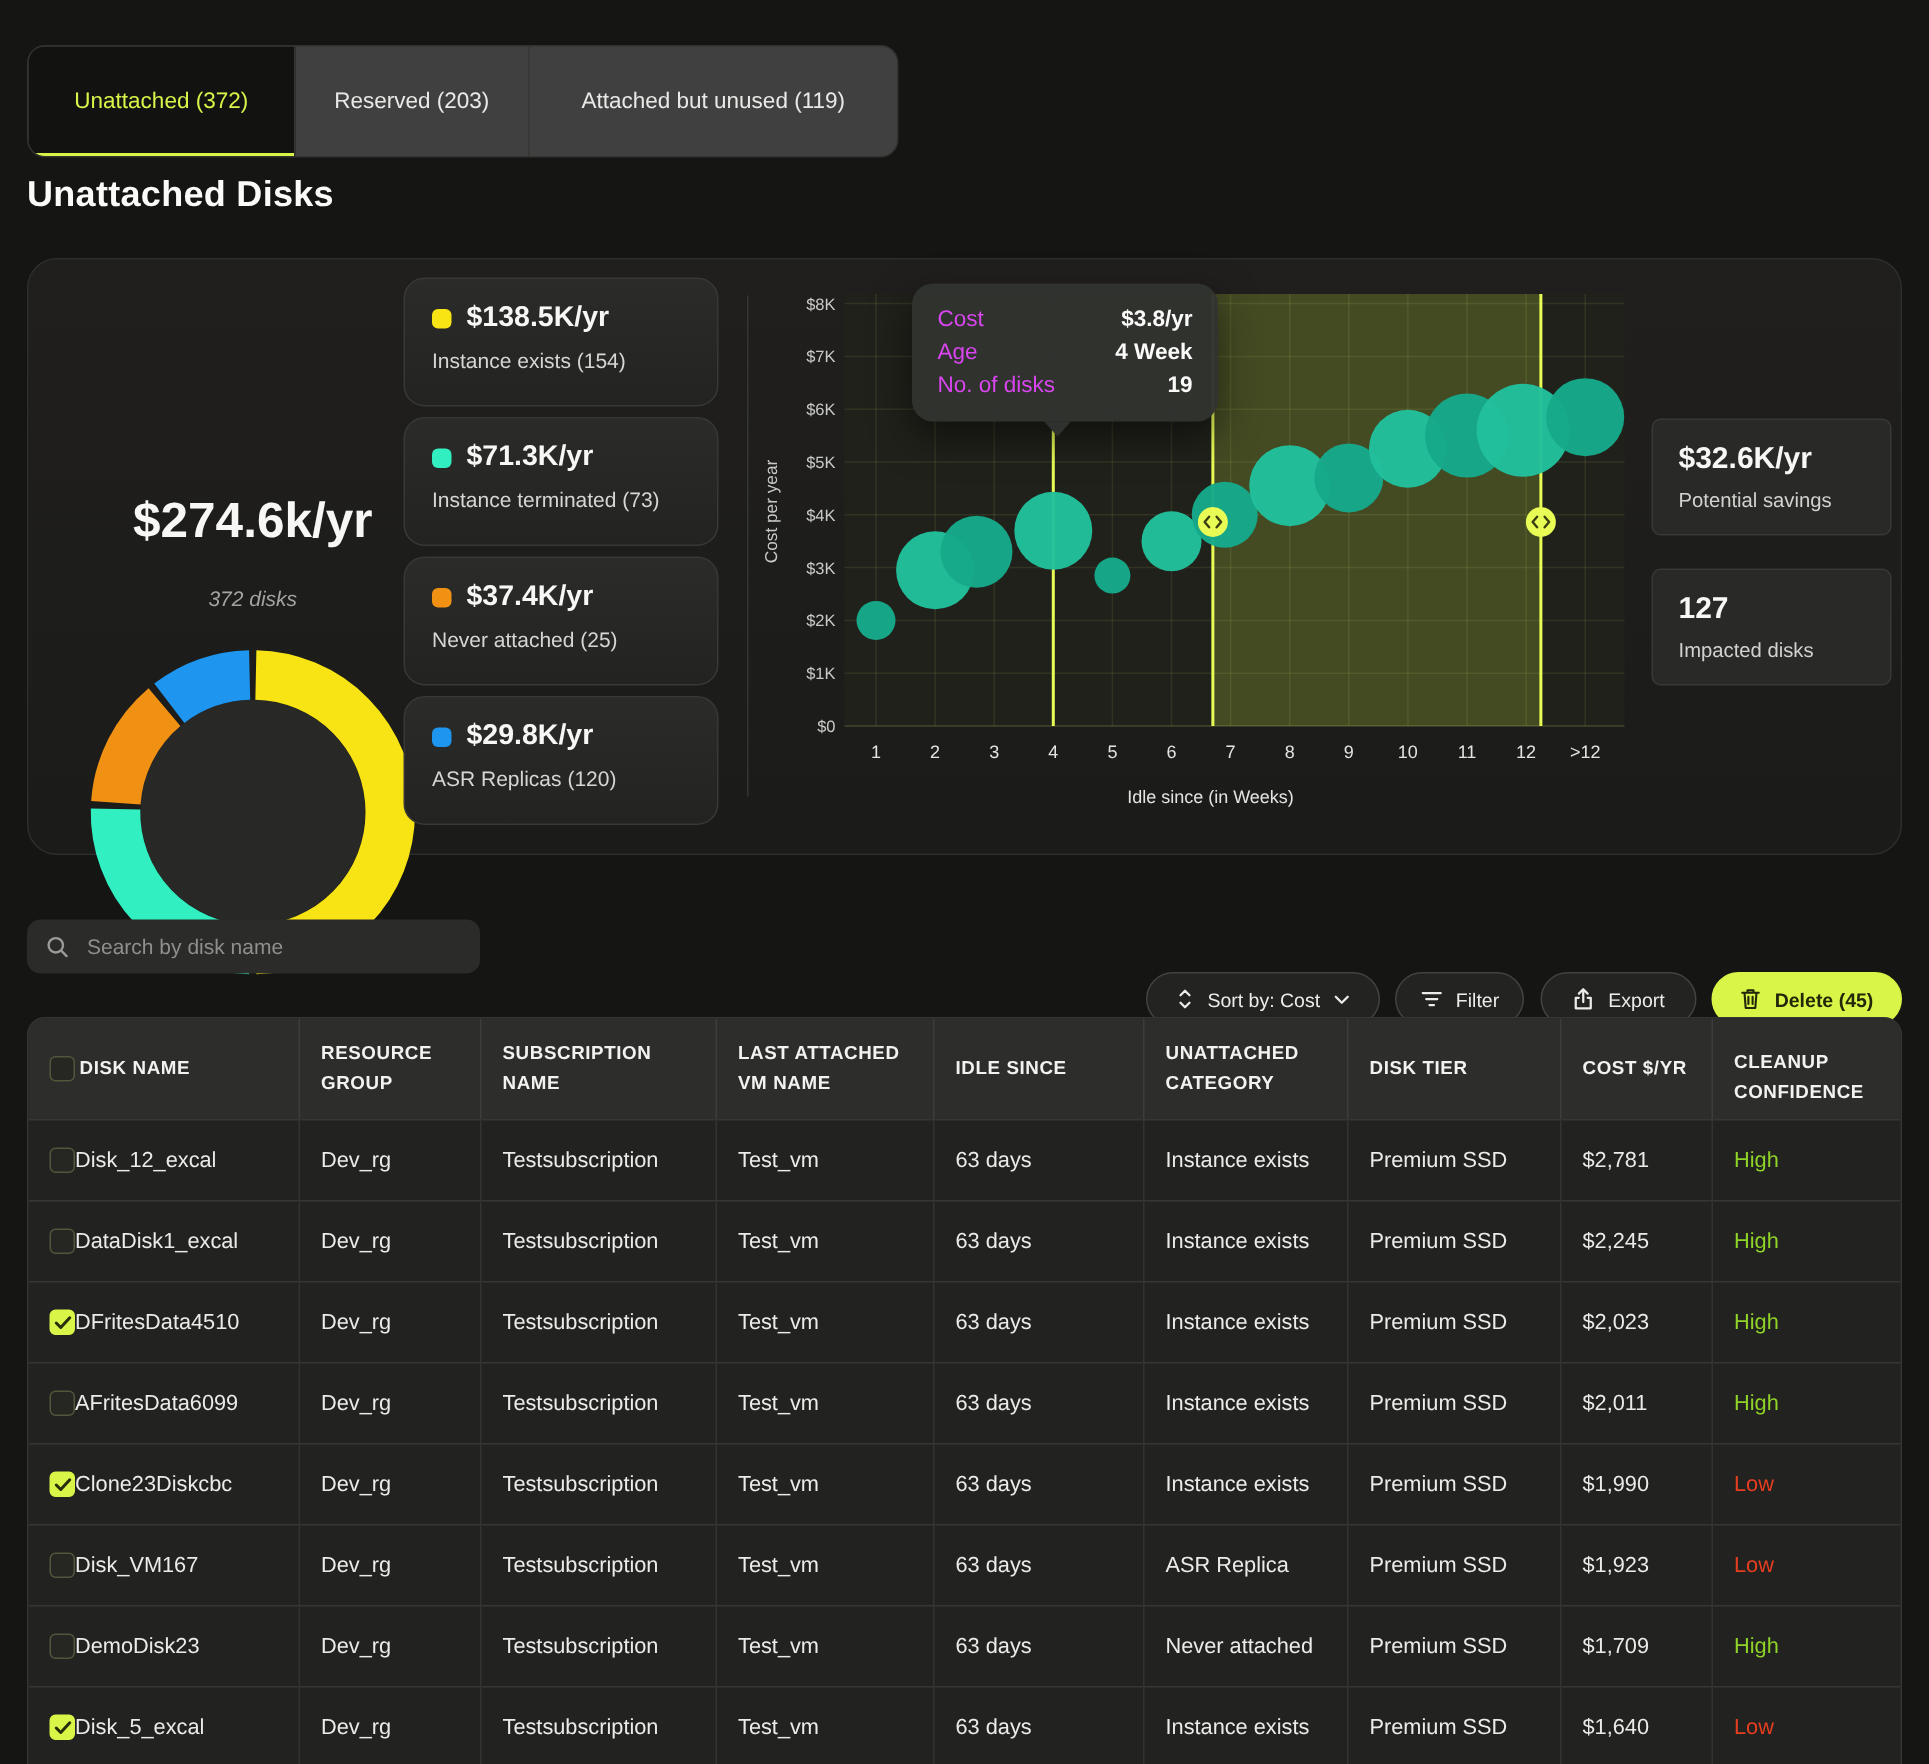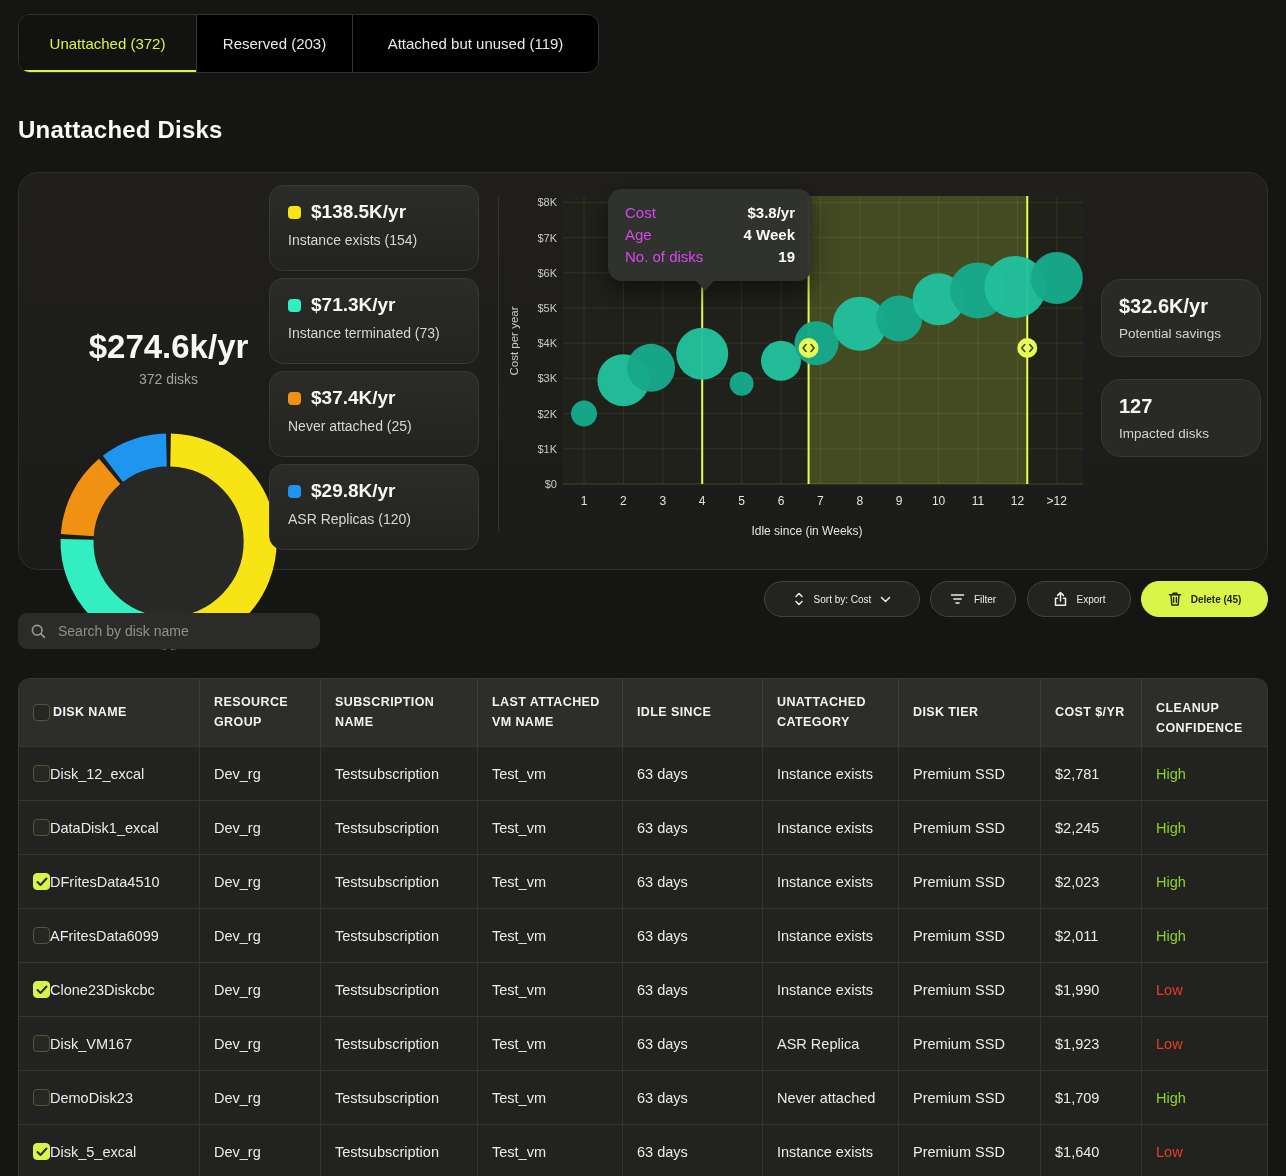--- a/index.html
+++ b/index.html
@@ -1,54 +1,54 @@
 <!DOCTYPE html>
 <html><head>
 <meta charset="utf-8">
 <style>
   html,body{margin:0;padding:0;background:#151513;}
   body{width:1286px;height:1176px;overflow:hidden;font-family:"Liberation Sans",sans-serif;color:#eaeae8;position:relative;}
   #app{position:absolute;left:0;top:0;width:1286px;height:1176px;}
   .abs{position:absolute;box-sizing:border-box;}
 
   
-  .tabs{left:18px;top:14px;height:59px;display:flex;background:#000000;border:1px solid #323230;border-radius:12px;overflow:hidden;}
+  .tabs{left:18px;top:30px;height:75px;display:flex;background:#404040;border:1px solid #323230;border-radius:12px;overflow:hidden;}
   .tab{display:flex;align-items:center;justify-content:center;font-size:15px;color:#e9e9e7;position:relative;border-right:1px solid #363634;box-sizing:border-box;cursor:pointer;}
   .tab:last-child{border-right:none;}
   .tab.active{background:#121210;color:#d9f349;}
   .tab.active::after{content:"";position:absolute;left:0;right:0;bottom:0;height:2px;background:#d9f349;}
 
   .page-title{left:18px;top:116px;font-size:24px;font-weight:700;color:#fbfbf9;letter-spacing:.2px;}
 
   
   .panel{left:18px;top:172px;width:1250px;height:398px;border-radius:20px;background:linear-gradient(180deg,#201f1d,#1b1b19);border:1px solid #2e2e2c;}
   .donut-center{left:31px;top:155px;width:237px;text-align:center;}
   .donut-center .val{font-size:33px;font-weight:700;color:#f7f7f5;}
-  .donut-center .sub{font-size:14px;color:#a3a39f;margin-top:5px;}
+  .donut-center .sub{font-size:14px;color:#a3a39f;margin-top:25px;font-style:italic;}
   .legend-card{left:250px;width:210px;height:86px;border-radius:14px;background:linear-gradient(180deg,#2b2b29,#232321);border:1px solid #383836;padding:15px 18px;}
   .legend-value{display:flex;align-items:center;gap:10px;font-size:19px;font-weight:700;color:#f7f7f5;}
   .swatch{width:13px;height:13px;border-radius:4px;flex:0 0 auto;}
   .legend-label{font-size:14px;color:#d6d6d2;margin-top:9px;}
   .v-divider{left:479px;top:24px;width:1px;height:334px;background:#343432;}
-  .stat-card{left:1082px;width:160px;border-radius:20px;background:#292927;border:1px solid #383836;padding:15px 17px;}
+  .stat-card{left:1082px;width:160px;border-radius:6px;background:#292927;border:1px solid #383836;padding:15px 17px;}
   .stat-card .val{font-size:20px;font-weight:700;color:#f7f7f5;}
   .stat-card .lbl{font-size:13.5px;color:#d2d2ce;margin-top:8px;}
 
   
   .tooltip{left:589px;top:16px;width:204px;height:92px;border-radius:14px;background:rgba(49,51,47,.97);box-shadow:0 10px 26px rgba(0,0,0,.5);padding:13px 17px;z-index:5;}
   .tooltip .row{display:flex;justify-content:space-between;font-size:15px;line-height:22px;}
   .tooltip .lbl{color:#d946ef;}
   .tooltip .val{color:#fbfbf9;font-weight:600;}
   .tooltip .caret{position:absolute;left:88px;top:100%;width:0;height:0;border-left:9px solid transparent;border-right:9px solid transparent;border-top:10px solid rgba(49,51,47,.97);}
 
   
   .search{left:18px;top:613px;width:302px;height:36px;border-radius:9px;background:#2b2b29;display:flex;align-items:center;padding:0 12px;gap:9px;}
   .search input{background:transparent;border:none;outline:none;color:#e6e6e4;font-size:14px;width:240px;font-family:inherit;}
   .search input::placeholder{color:#8f8f8b;}
-  .btn{top:581px;height:36px;border-radius:18px;background:#232321;border:1px solid #434341;display:flex;align-items:center;justify-content:center;gap:9px;font-size:10px;color:#ececea;cursor:pointer;}
+  .btn{top:648px;height:36px;border-radius:18px;background:#232321;border:1px solid #434341;display:flex;align-items:center;justify-content:center;gap:9px;font-size:13px;color:#ececea;cursor:pointer;}
   .btn svg{flex:0 0 auto;}
   .btn.delete{background:#d9f548;border-color:#d9f548;color:#232708;font-weight:600;}
 
   
   .table{left:18px;top:678px;width:1250px;border:1px solid #363634;border-bottom:none;border-radius:12px 12px 0 0;overflow:hidden;background:#212120;}
   .thead,.tr{display:grid;grid-template-columns:181px 121px 157px 145px 140px 136px 142px 101px 125px;}
   .thead{background:#2d2d2b;height:67px;}
   .th{display:flex;align-items:center;padding:0 14px;font-size:12.5px;font-weight:700;letter-spacing:.4px;color:#f2f2f0;border-right:1px solid #3d3d3b;line-height:1.55;box-sizing:border-box;}
   .th:last-child{border-right:none;margin-top:12px;}
   .tr{height:53px;border-top:1px solid #363634;background:#222221;}

